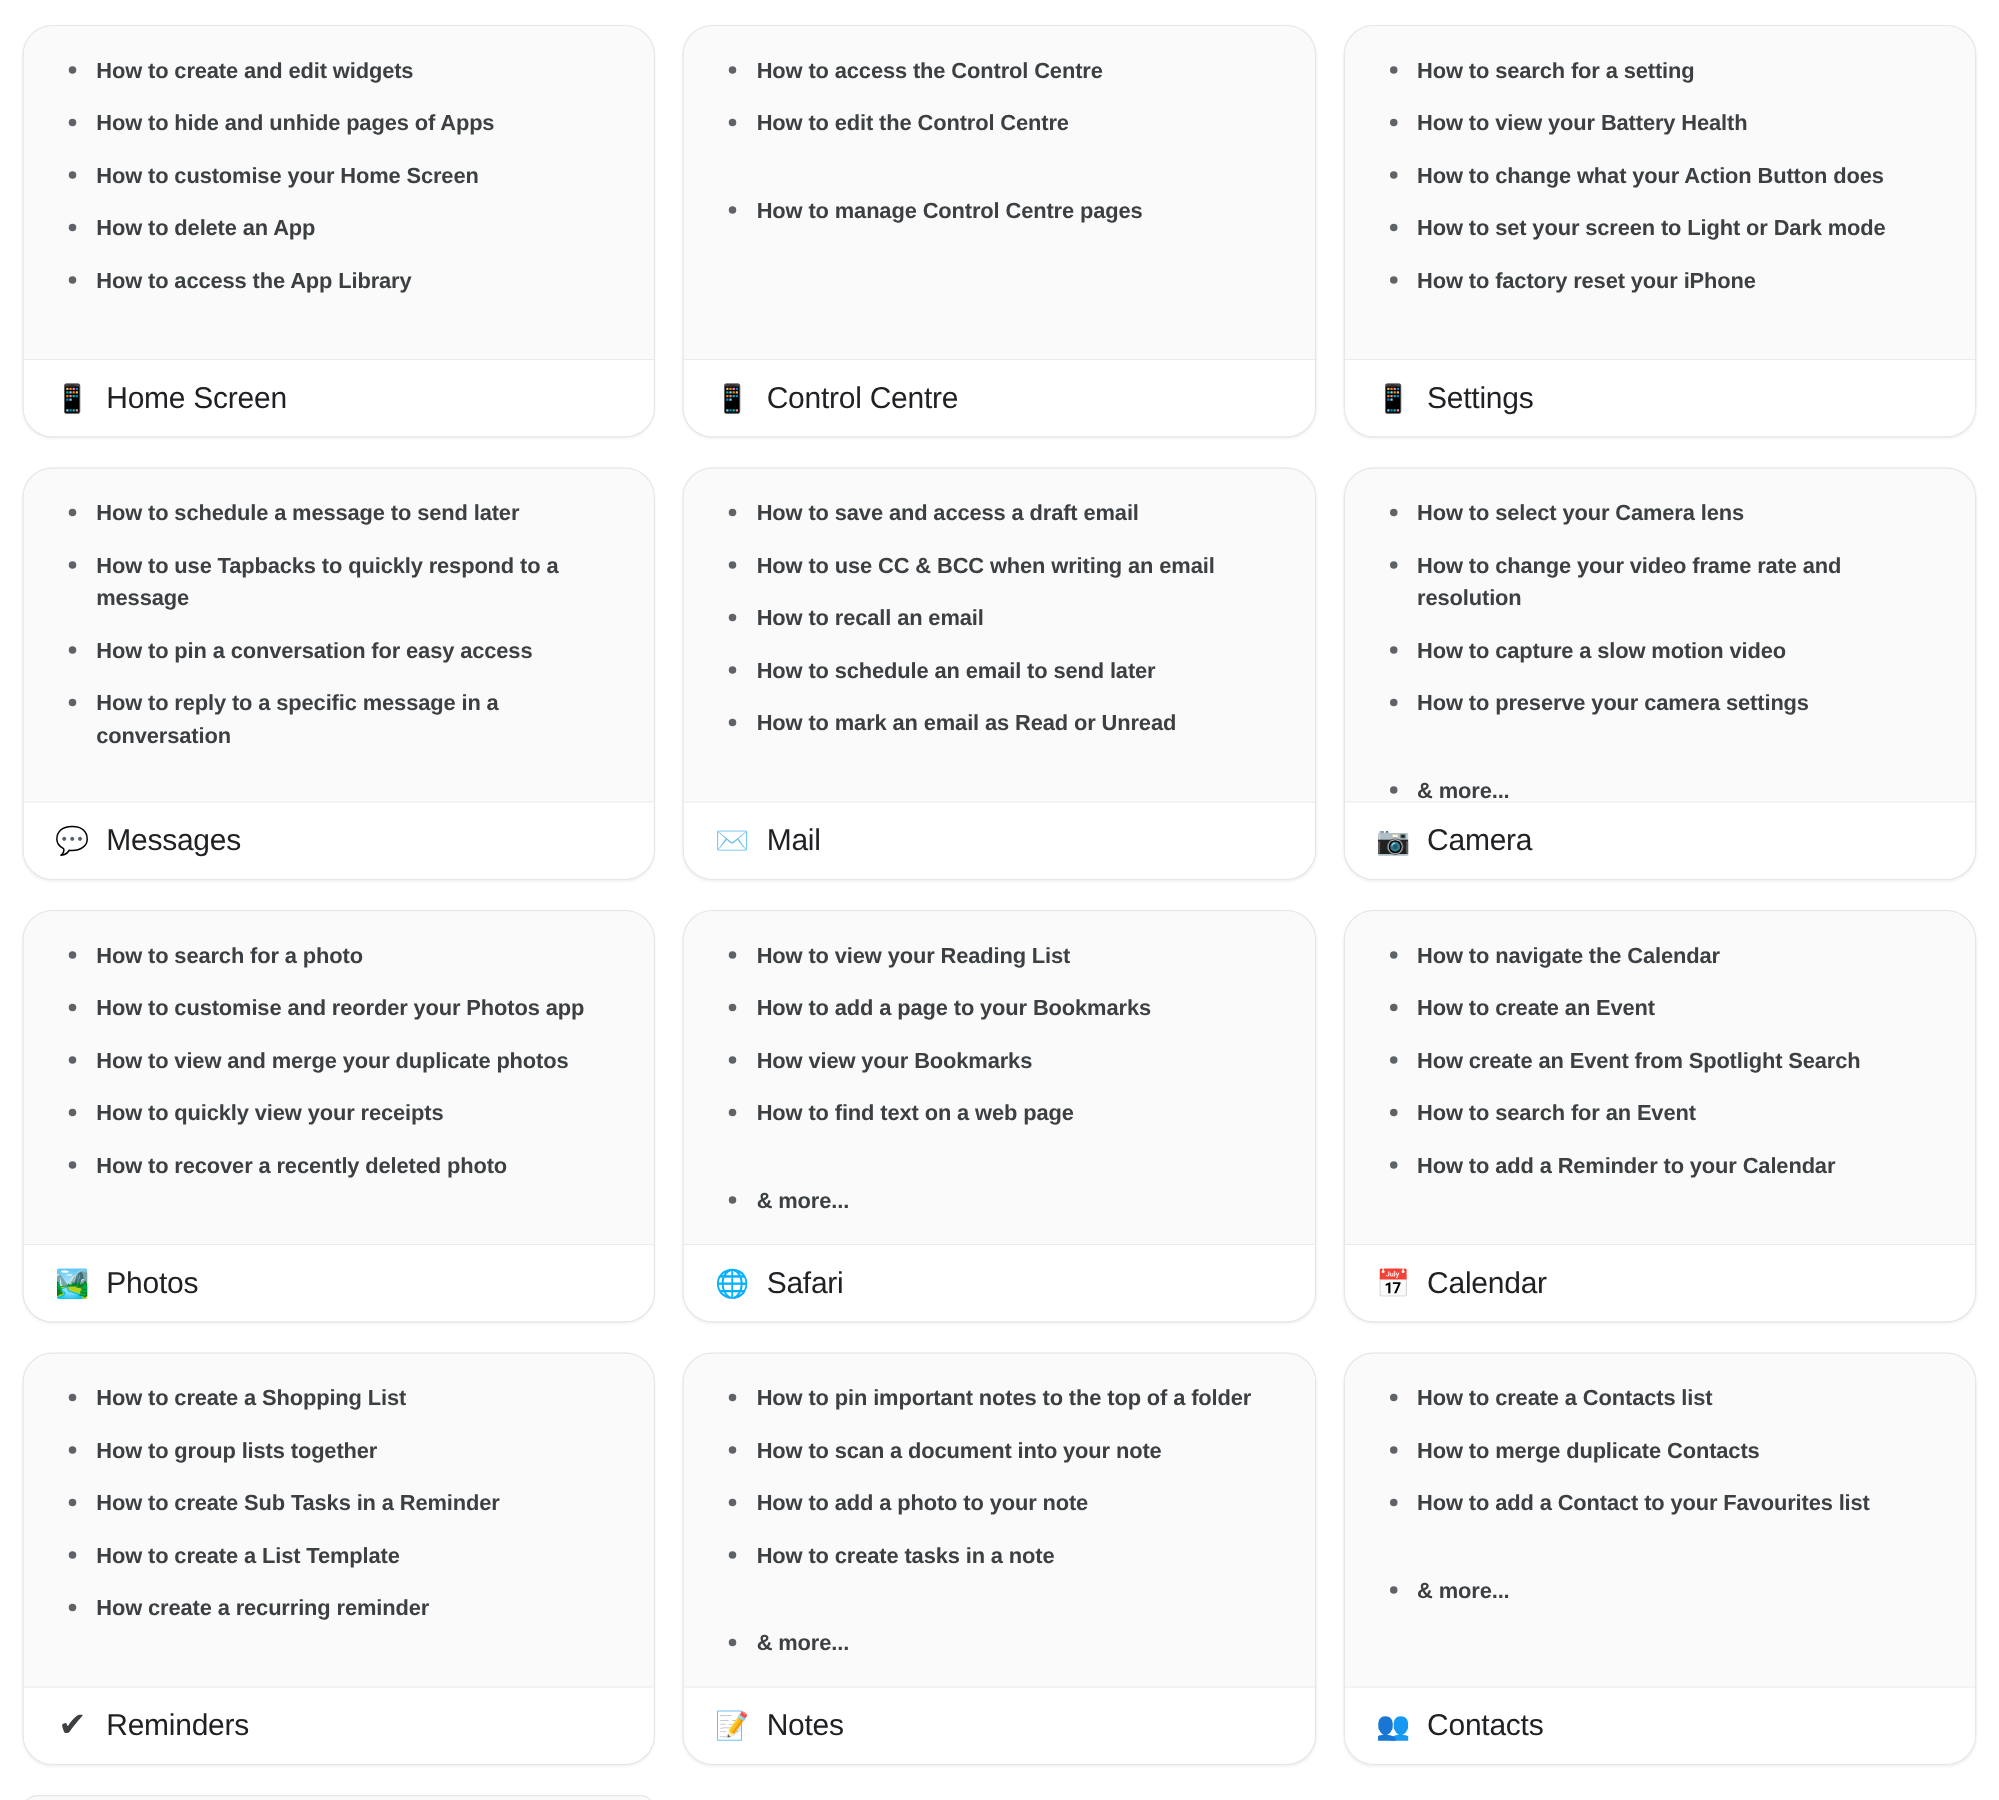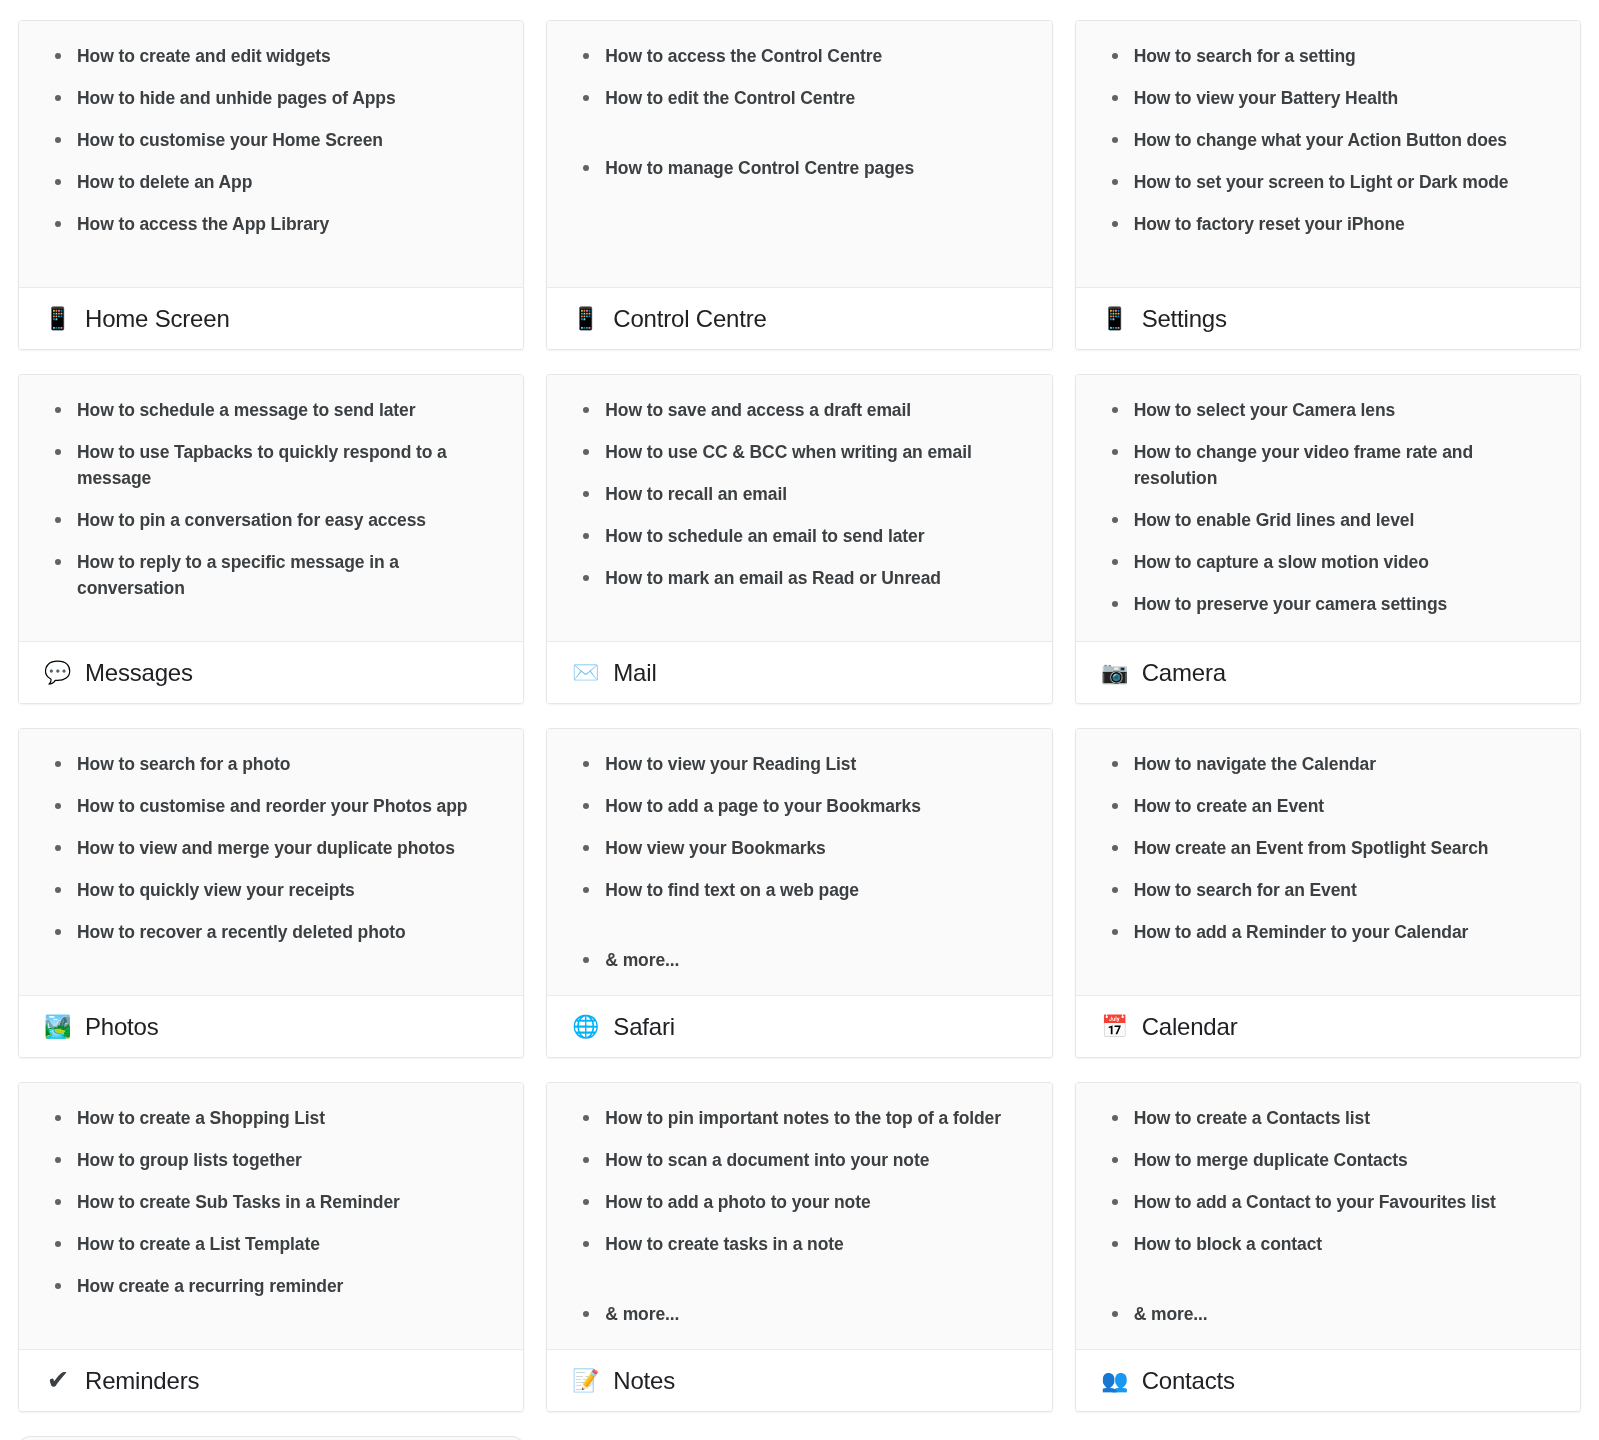--- a/index.html
+++ b/index.html
@@ -17,21 +17,21 @@
     grid-template-columns: repeat(3, 1fr);
     column-gap: 22px;
     row-gap: 24px;
     padding: 20px 18px 0 18px;
     width: 1599px;
   }
 
   .card {
     background: #ffffff;
     border: 1px solid #e4e6e8;
-    border-radius: 4px;
+    border-radius: 24px;
     box-shadow: 0 1px 2px rgba(16,24,40,0.05);
     display: flex;
     flex-direction: column;
     height: 330px;
     overflow: hidden;
   }
 
   .card-body {
     background: #fafafa;
     flex: 1 1 auto;
@@ -194,21 +194,20 @@
       <div class="card-footer">
         <span class="app-icon">✉️</span>
         <span class="app-name">Mail</span>
       </div>
     </div>
     <div class="card">
       <div class="card-body">
         <ul class="bullet-list">
           <li class="bullet-item">How to select your Camera lens</li>
           <li class="bullet-item">How to change your video frame rate and resolution</li>
-          <li class="bullet-item">How to enable Grid lines and level</li>
           <li class="bullet-item">How to capture a slow motion video</li>
           <li class="bullet-item">How to preserve your camera settings</li>
           <li class="bullet-item">&amp; more...</li>
         </ul>
       </div>
       <div class="card-footer">
         <span class="app-icon">📷</span>
         <span class="app-name">Camera</span>
       </div>
     </div>
@@ -289,21 +288,20 @@
         <span class="app-icon">📝</span>
         <span class="app-name">Notes</span>
       </div>
     </div>
     <div class="card">
       <div class="card-body">
         <ul class="bullet-list">
           <li class="bullet-item">How to create a Contacts list</li>
           <li class="bullet-item">How to merge duplicate Contacts</li>
           <li class="bullet-item">How to add a Contact to your Favourites list</li>
-          <li class="bullet-item">How to block a contact</li>
           <li class="bullet-item">&amp; more...</li>
         </ul>
       </div>
       <div class="card-footer">
         <span class="app-icon">👥</span>
         <span class="app-name">Contacts</span>
       </div>
     </div>
   </div>
 

